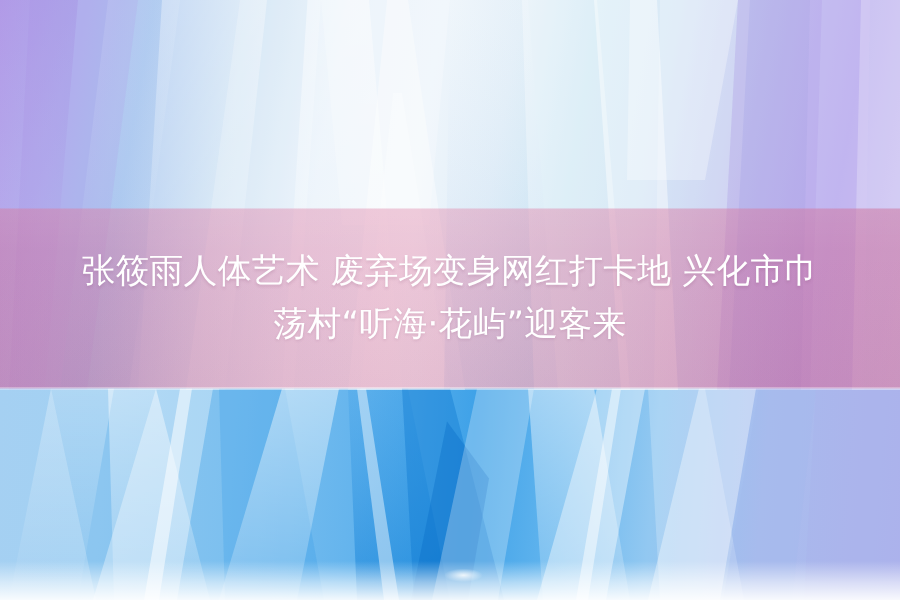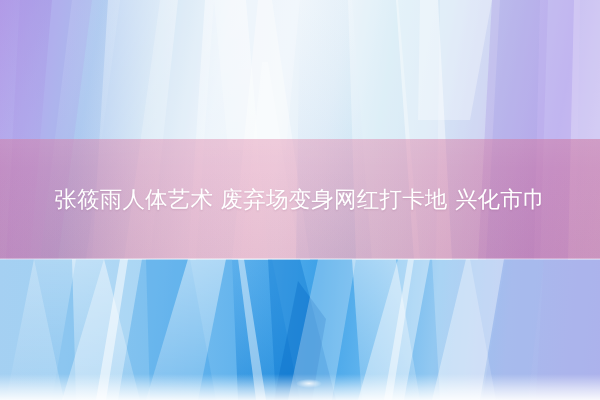--- a/index.html
+++ b/index.html
@@ -267,18 +267,19 @@
       <polygon points="120,0 128,0 106,141 96,141" fill="#ffffff" opacity="0.52"></polygon>
       <polygon points="238,0 244,0 266,141 256,141" fill="#ffffff" opacity="0.44"></polygon>
       <polygon points="408,0 414,0 392,141 384,141" fill="#ffffff" opacity="0.48"></polygon>
     </svg>
   </div>
 
   <div class="seam"></div>
 
   <div class="headline">
     <div class="headline-line">张筱雨人体艺术 废弃场变身网红打卡地 兴化市巾</div>
+    <div class="headline-line">荡村“听海·花屿”迎客来</div>
   </div>
 
   <div class="bottom-speck"></div>
   <div class="bottom-fade"></div>
 
 </div>
 
 </body></html>

